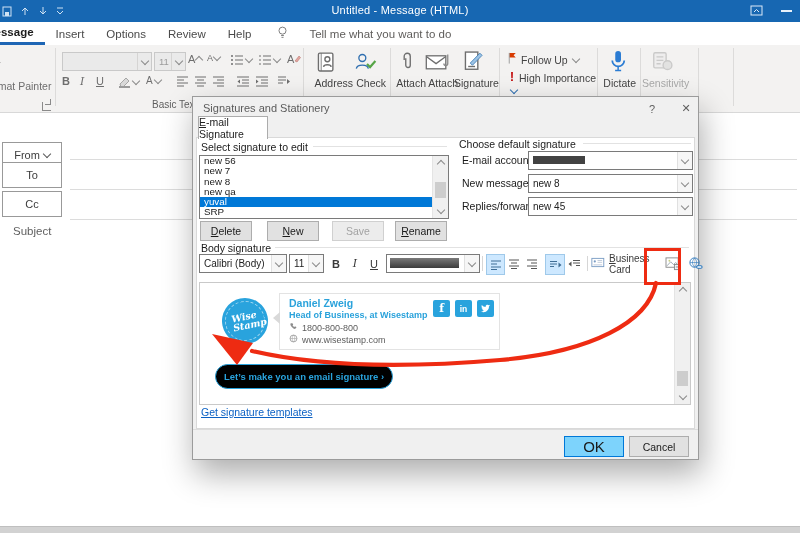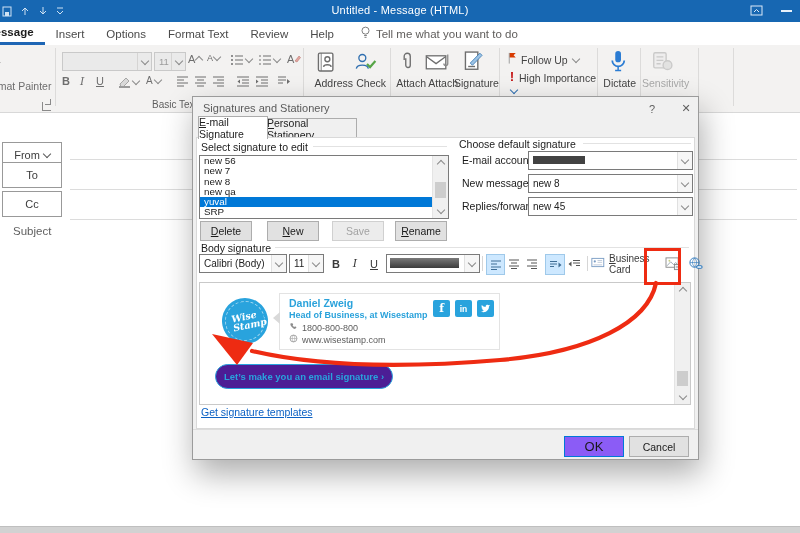--- a/index.html
+++ b/index.html
@@ -10,21 +10,21 @@
   .titlebar{position:absolute;left:0;top:0;width:800px;height:22px;background:#1767b2;color:#fff}
   .titlebar .title{position:absolute;left:0;right:0;top:4px;text-align:center;font-size:11px;color:#fff;letter-spacing:.2px}
   .qat{position:absolute;left:2px;top:3px;display:flex;gap:8px;align-items:center;height:16px}
   .qat svg{display:block}
   .tb-right{position:absolute;right:8px;top:0;height:22px;display:flex;gap:18px;align-items:center}
   .min-dash{width:11px;height:2px;background:#e8f1fa}
   
   .tabrow{position:absolute;left:0;top:22px;width:800px;height:23px;background:#fff;display:flex;align-items:stretch}
   .rtab{padding:0 11px;font-size:11.5px;color:#4a4a4a;display:flex;align-items:center;white-space:nowrap}
   .rtab.active{color:#1b1b1b;border-bottom:3px solid #1e66b5;font-weight:bold}
-  .tellme{display:flex;align-items:center;gap:4px;margin-left:14px;font-size:11.5px;color:#5f5d5b}
+  .tellme{display:flex;align-items:center;gap:20px;margin-left:14px;font-size:11.5px;color:#5f5d5b}
   
   .ribbon{position:absolute;left:0;top:45px;width:800px;height:67px;background:#f3f2f1;border-bottom:1px solid #d8d8d8}
   .rsep{position:absolute;top:3px;width:1px;height:58px;background:#dcdbda}
   .glabel{position:absolute;font-size:10px;color:#5f5f5f;white-space:nowrap}
   .bigbtn-label{position:absolute;font-size:10.5px;color:#444;white-space:nowrap;text-align:right}
   .smalltxt{font-size:10.5px;color:#444}
   .gray{color:#6e6e6e}
   .combo-dis{position:absolute;height:17px;background:#eaeaea;border:1px solid #c9c9c9;display:flex;align-items:center}
   .combo-dis .dd{margin-left:auto;width:13px;height:100%;display:flex;align-items:center;justify-content:center;border-left:1px solid #d5d4d3}
   .chvD{width:5px;height:5px;border-right:1.3px solid #8a8a8a;border-bottom:1.3px solid #8a8a8a;transform:rotate(45deg);margin-top:-2px}
@@ -67,24 +67,24 @@
   .logo:after{content:"";position:absolute;inset:3px;border-radius:50%;border:1px dashed rgba(255,255,255,.55)}
   .logo span{font-family:"DejaVu Serif",serif;font-style:italic;font-weight:bold;color:#fff;font-size:9.5px;line-height:9px}
   .card{position:absolute;left:79px;top:10px;width:219px;height:55px;background:#fff;border:1px solid #e3e3e3}
   .card .ptr{position:absolute;left:-7px;top:18px;width:0;height:0;border-top:6px solid transparent;border-bottom:6px solid transparent;border-right:7px solid #d9d9d9}
   .sig-name{position:absolute;left:9px;top:3px;font-size:10.5px;font-weight:bold;color:#2aa2db}
   .sig-role{position:absolute;left:9px;top:16px;font-size:9px;font-weight:bold;color:#2aa2db;white-space:nowrap}
   .sig-row{position:absolute;left:9px;display:flex;align-items:center;gap:4px;font-size:9px;color:#5c5c5c;white-space:nowrap}
   .soc{position:absolute;top:17px;width:17px;height:17px;background:#29a3dd;border-radius:2px;display:flex;align-items:center;justify-content:center;color:#fff}
   .soc.fb{font-family:"DejaVu Serif",serif;font-weight:bold;font-size:11px}
   .soc.li{font-weight:bold;font-size:8.5px}
-  .cta{position:absolute;left:15px;top:81px;width:176px;height:23px;border:1.6px solid #29a3dd;border-radius:13px;display:flex;align-items:center;justify-content:center;font-size:9.5px;font-weight:bold;color:#29a3dd;background:#4c1d95;white-space:nowrap}
+  .cta{position:absolute;left:15px;top:81px;width:176px;height:23px;border:1.6px solid #29a3dd;border-radius:13px;display:flex;align-items:center;justify-content:center;font-size:9.5px;font-weight:bold;color:#29a3dd;background:#000000;white-space:nowrap}
   .link{position:absolute;left:8px;top:309px;font-size:10.5px;color:#0b61c4;text-decoration:underline}
   .dlg-footer{position:absolute;left:0;right:0;top:332px;bottom:0;background:#f0f0f0;border-top:1px solid #dcdcdc}
-  .okbtn{position:absolute;left:371px;top:6px;width:58px;height:19px;background:#8b5cf6;border:1.6px solid #0078d7;font-size:13px;display:flex;align-items:center;justify-content:center;color:#1a1a1a}
+  .okbtn{position:absolute;left:371px;top:6px;width:58px;height:19px;background:#7dd3fc;border:1.6px solid #0078d7;font-size:15px;display:flex;align-items:center;justify-content:center;color:#1a1a1a}
   .cancelbtn{position:absolute;left:436px;top:6px;width:58px;height:19px;background:#e1e1e1;border:1px solid #adadad;font-size:10.5px;display:flex;align-items:center;justify-content:center;color:#1a1a1a}
   
   .redbox{position:absolute;left:644px;top:248px;width:31px;height:31px;border:3px solid #ee2b12;z-index:40}
   .arrowsvg{position:absolute;left:0;top:0;z-index:39;pointer-events:none}
   .bottomstrip{position:absolute;left:0;top:526px;width:800px;height:7px;background:#d2d2d2;border-top:1px solid #bfbfbf}
 </style>
 </head>
 <body>
 
 <div id="app">
@@ -127,23 +127,20 @@
     <div class="rtab active" style="margin-left:-26px">
         <span>Message</span>
       </div>
     <div class="rtab">
         <span>Insert</span>
       </div>
     <div class="rtab">
         <span>Options</span>
       </div>
     <div class="rtab">
-        <span>Format Text</span>
-      </div>
-    <div class="rtab">
         <span>Review</span>
       </div>
     <div class="rtab">
         <span>Help</span>
       </div>
     <div class="tellme">
       <span><svg width="13" height="15" viewBox="0 0 14 16">
             <circle cx="7" cy="6" r="3.8" fill="none" stroke="#767676"></circle>
             <path d="M5.5 11.2h3M5.9 13.2h2.2" stroke="#767676"></path>
           </svg></span>
@@ -352,23 +349,20 @@
   <span class="abs" style="left:13px;top:225px;font-size:11.5px;color:#5f5f5f">Subject</span>
 
   <div class="dialog">
     <div class="abs" style="left:0;top:0;right:0;height:21px"></div>
     <span class="dlg-title">Signatures and Stationery</span>
     <div class="dlg-sys" style="left:449px">?</div>
     <div class="dlg-sys" style="left:483px">✕</div>
 
     <div class="dlg-tab active" style="left:5px;width:68px">
         <span class="acc">E-mail Signature</span>
-      </div>
-    <div class="dlg-tab" style="left:73px;width:89px">
-        <span class="acc">Personal Stationery</span>
       </div>
     <div class="panel"></div>
 
     <span class="dlbl" style="left:8px;top:44px;z-index:5">Select signature to edit</span>
     <div class="grpline" style="left:120px;top:49px;width:134px;z-index:5"></div>
 
     <div class="listbox" style="z-index:5">
       <div class="litem">new 56</div>
       <div class="litem">new 7</div>
       <div class="litem">new 8</div>

